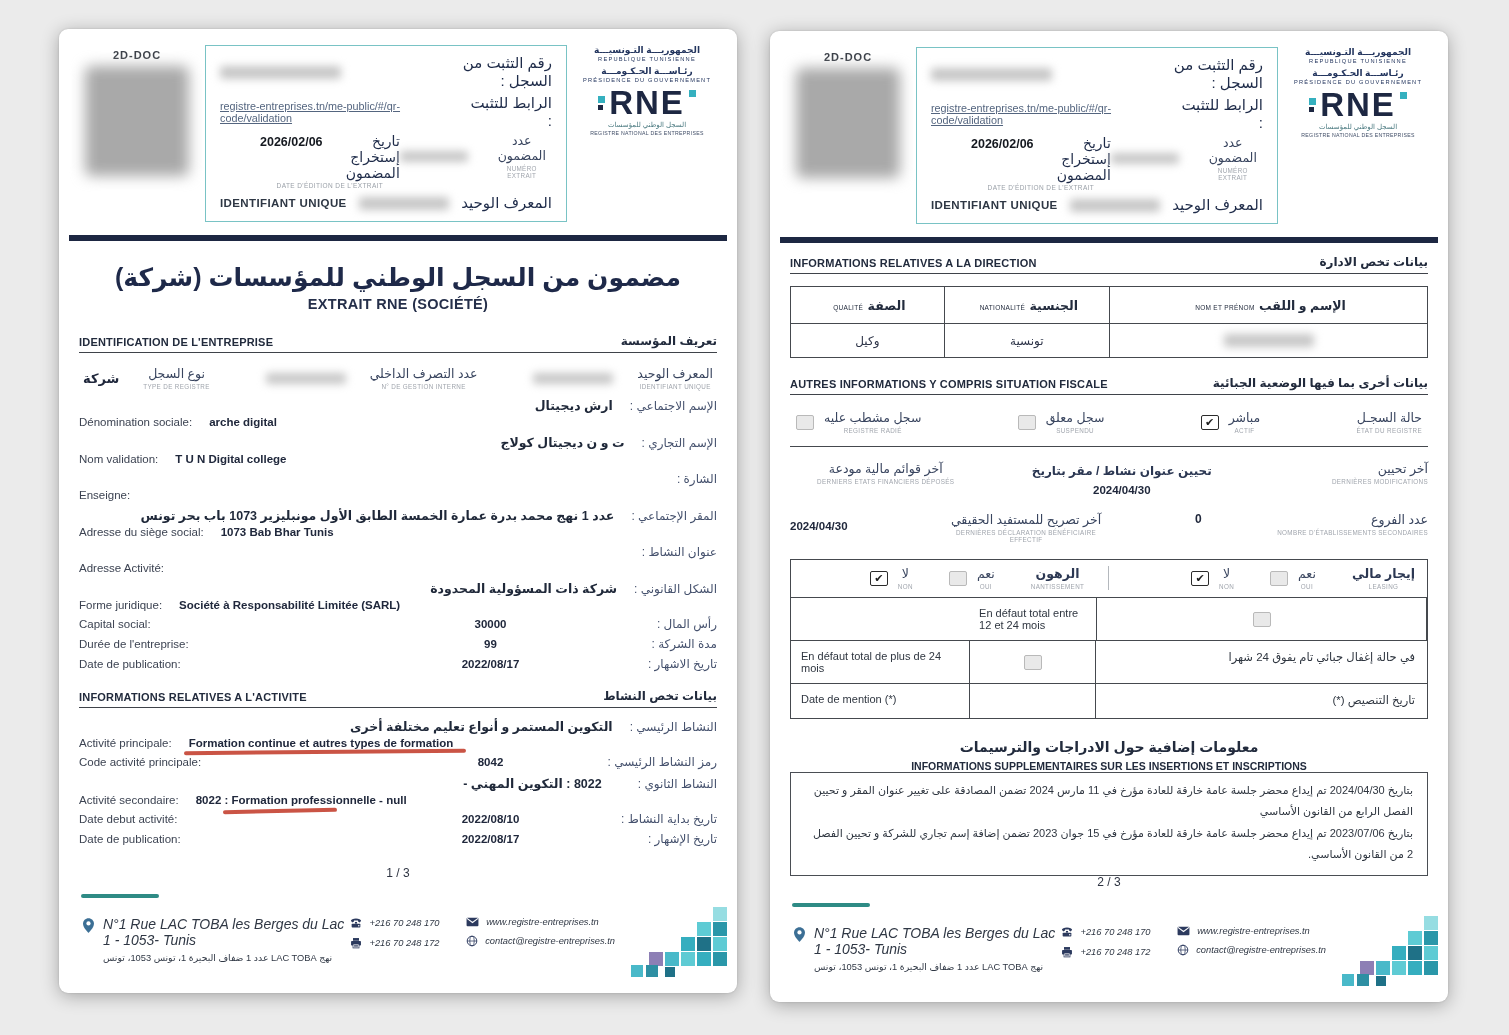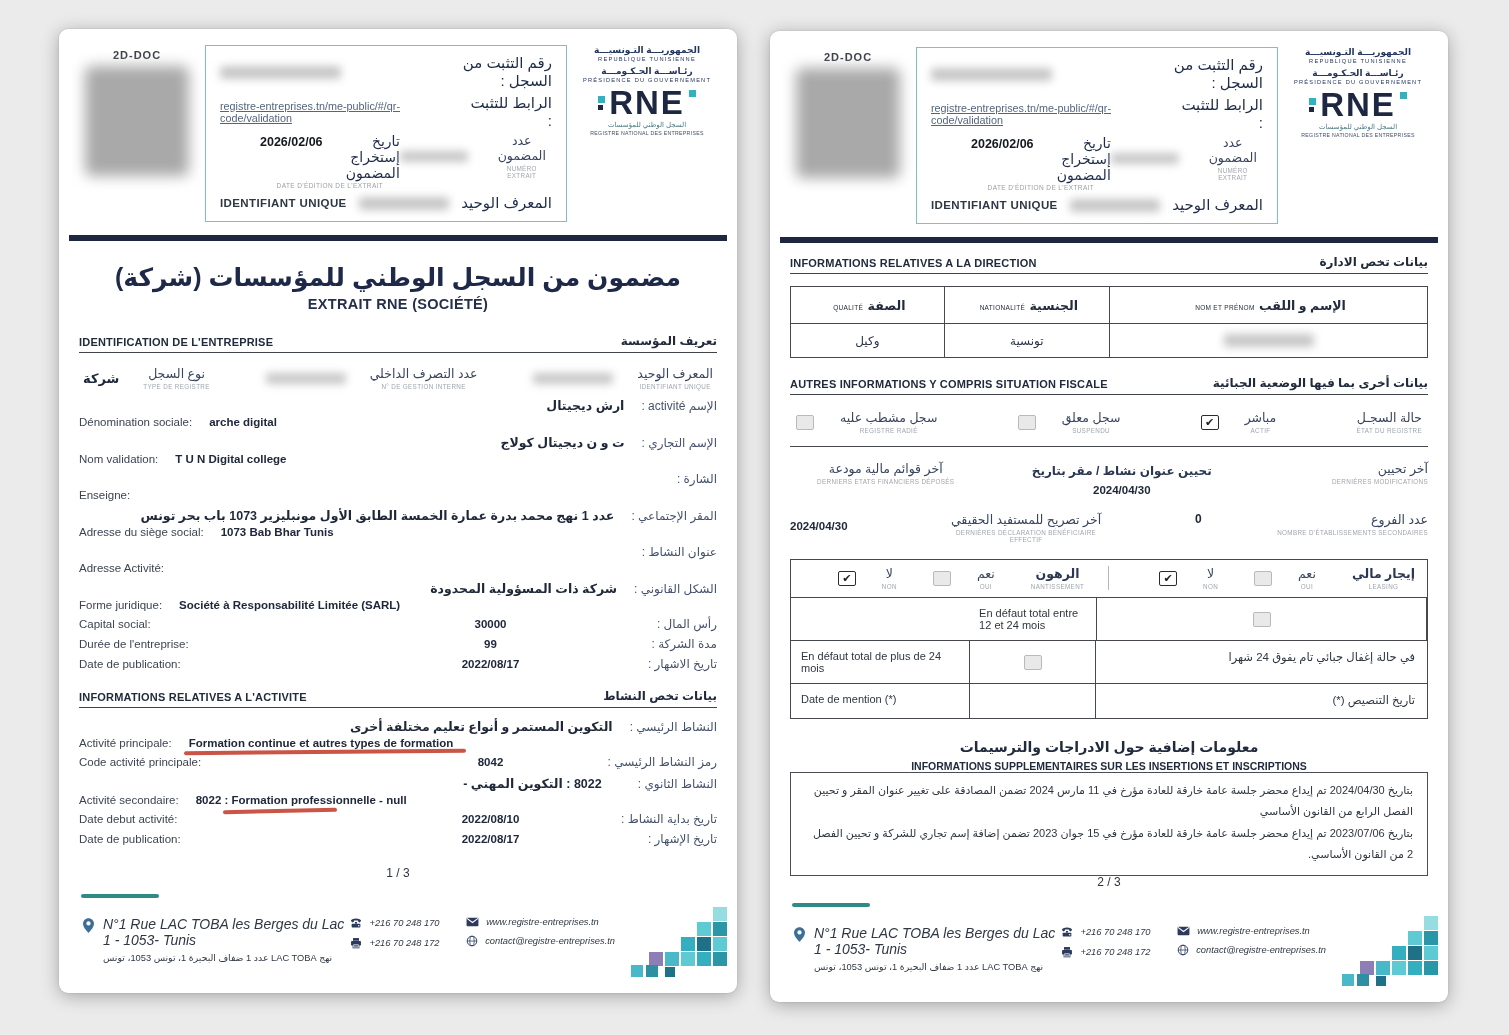--- a/index.html
+++ b/index.html
@@ -89,21 +89,21 @@
 
   
   .dir-table { direction: rtl; display: grid; grid-template-columns: 50% 26% 24%; border: 1.4px solid #45494e; margin-top: 12px; }
   .dt-cell { padding: 9px 6px; text-align: center; }
   .dt-head { border-bottom: 1.4px solid #45494e; }
   .dt-cell:not(.last) { border-left: 1.4px solid #45494e; }
   .dt-ar { font-size: 12.5px; font-weight: bold; color: #222b3d; }
   .dt-fr { font-size: 6.5px; color: #222b3d; letter-spacing: .3px; margin-left: 4px; }
   .dt-val { font-size: 12px; color: #2c3347; min-height: 33px; display: flex; align-items: center; justify-content: center; }
   .etat-row { direction: rtl; display: flex; align-items: center; justify-content: space-between; margin-top: 13px; padding: 2px 6px 4px; }
-  .chk-group { display: flex; align-items: center; gap: 26px; }
+  .chk-group { display: flex; align-items: center; gap: 10px; }
   .cb { width: 18px; height: 15px; border-radius: 2px; display: inline-flex; align-items: center; justify-content: center; flex: none; }
   .cb { background: #e9e9e9; border: 1px solid #b9b9b9; }
   .cb.checked { background: #fff; border: 1.8px solid #2b2b2b; }
   .cb.checked::after { content: "✔"; font-size: 11px; font-weight: bold; color: #1d1d1d; }
   .thin-rule { border: none; border-top: 1.4px solid #45494e; margin-top: 8px; }
   .modif-row { direction: rtl; display: grid; grid-template-columns: 26% 44% 30%; margin-top: 14px; align-items: start; }
   .branch-row { direction: rtl; display: grid; grid-template-columns: 26% 20% 34% 20%; margin-top: 16px; align-items: start; }
   .tar { text-align: right; } .tac { text-align: center; } .tal-phys { text-align: left; }
   .mid-ar { font-size: 12px; font-weight: bold; color: #2c3853; }
   .mid-date { font-size: 11.5px; font-weight: bold; color: #20283c; margin-top: 5px; direction: ltr; }
@@ -228,21 +228,21 @@
     <div class="tri-group">
       <span class="lbl-stack">
         <span class="ls-ar">نوع السجل</span>
         <span class="ls-cap">TYPE DE REGISTRE</span>
       </span>
       <span class="tri-value">شركة</span>
     </div>
   </div>
 
   <div class="row-ar">
-    <span class="alabel">الإسم activité :</span>
+    <span class="alabel">الإسم الاجتماعي :</span>
     <span class="avalue">ارش ديجيتال</span>
   </div>
   <div class="row-fr">
     <span class="flabel">Dénomination sociale:</span>
     <span class="fvalue">arche digital</span>
   </div>
 
   <div class="row-ar">
     <span class="alabel">الإسم التجاري :</span>
     <span class="avalue">ت و ن ديجيتال كولاج</span>

